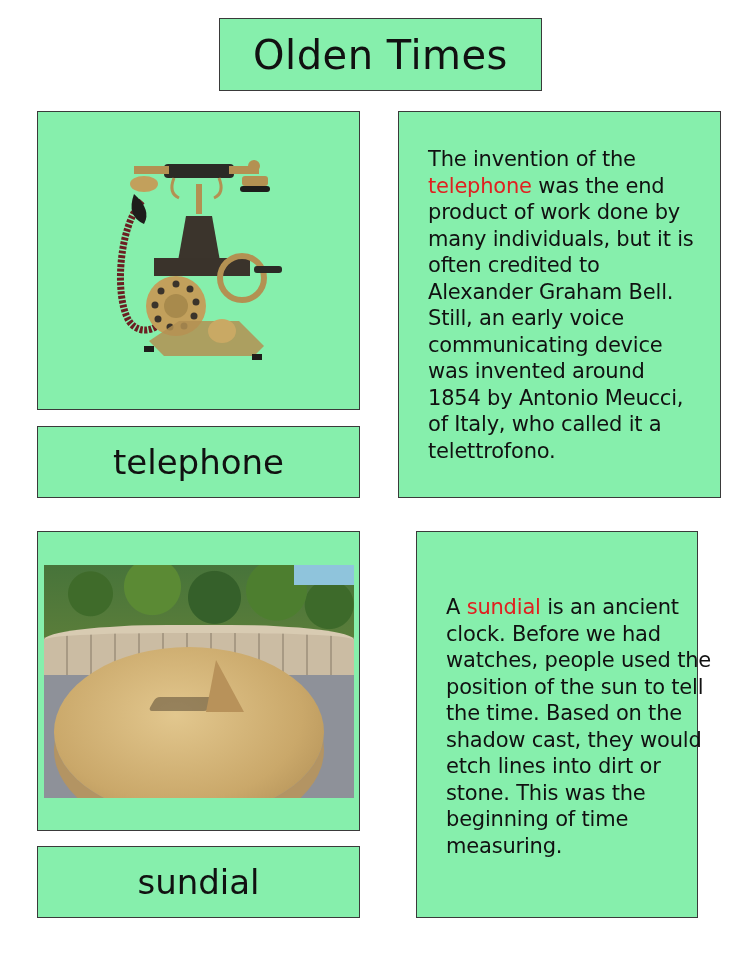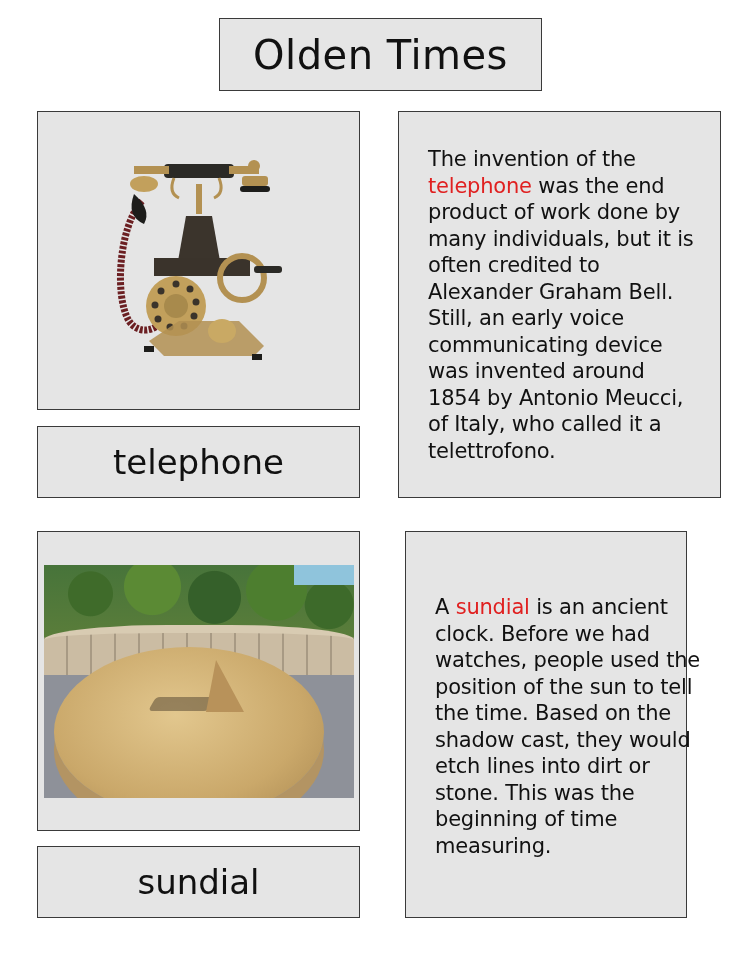--- a/index.html
+++ b/index.html
@@ -1,38 +1,38 @@
 <!DOCTYPE html>
 <html><head>
   <meta charset="utf-8">
   <style>
     * { box-sizing: border-box; margin: 0; padding: 0; }
     html, body { width: 756px; height: 958px; background: #ffffff; overflow: hidden; }
     body { position: relative; font-family: "DejaVu Sans", "Liberation Sans", sans-serif; color: #111111; }
 
-    .box { position: absolute; border: 1.5px solid #3a3a3a; background: #e5e5e5; }
+    .box { position: absolute; border: 1.5px solid #3a3a3a; background: #86efac; }
 
     #title-box { left: 219px; top: 18px; width: 323px; height: 73px; display: flex; align-items: center; justify-content: center; }
     #title-box h1 { font-weight: 500; font-size: 40px; letter-spacing: 0.5px; color: #111; }
 
     .image-card { display: flex; align-items: center; justify-content: center; overflow: hidden; }
     #tel-image-card { left: 37px; top: 111px; width: 323px; height: 299px; }
     #sun-image-card { left: 37px; top: 531px; width: 323px; height: 300px; }
 
     .label-card { display: flex; align-items: center; justify-content: center; }
     .label-card span { font-size: 34px; font-weight: 500; color: #111; }
     #tel-label-card { left: 37px; top: 426px; width: 323px; height: 72px; }
     #sun-label-card { left: 37px; top: 846px; width: 323px; height: 72px; }
 
     .desc-card { padding: 0 8px 0 29px; }
     .desc-card p { font-size: 21px; line-height: 26.5px; color: #111; width: 270px; letter-spacing: -0.2px; }
     .desc-card .hl { color: #e02020; }
     #tel-desc-card { left: 398px; top: 111px; width: 323px; height: 387px; }
     #tel-desc-card p { margin-top: 34px; }
-    #sun-desc-card { left: 405px; top: 531px; width: 282px; height: 387px; }
+    #sun-desc-card { left: 416px; top: 531px; width: 282px; height: 387px; }
     #sun-desc-card p { margin-top: 62px; }
 
     
     .photo { position: relative; width: 310px; height: 233px; overflow: hidden; background: #7d8d5c; }
     .photo .sky { position: absolute; right: 0; top: 0; width: 60px; height: 20px; background: #8fc4dc; }
     .photo .trees { position: absolute; left: 0; top: 0; width: 100%; height: 72px;
       background:
         radial-gradient(circle at 15% 40%, #3f6b2a 0 22px, transparent 23px),
         radial-gradient(circle at 35% 30%, #5b8a34 0 28px, transparent 29px),
         radial-gradient(circle at 55% 45%, #35602a 0 26px, transparent 27px),

